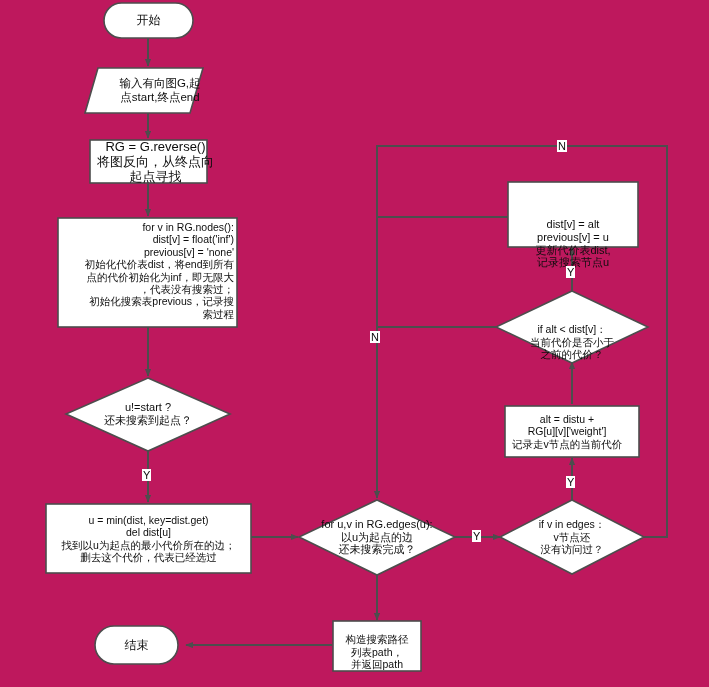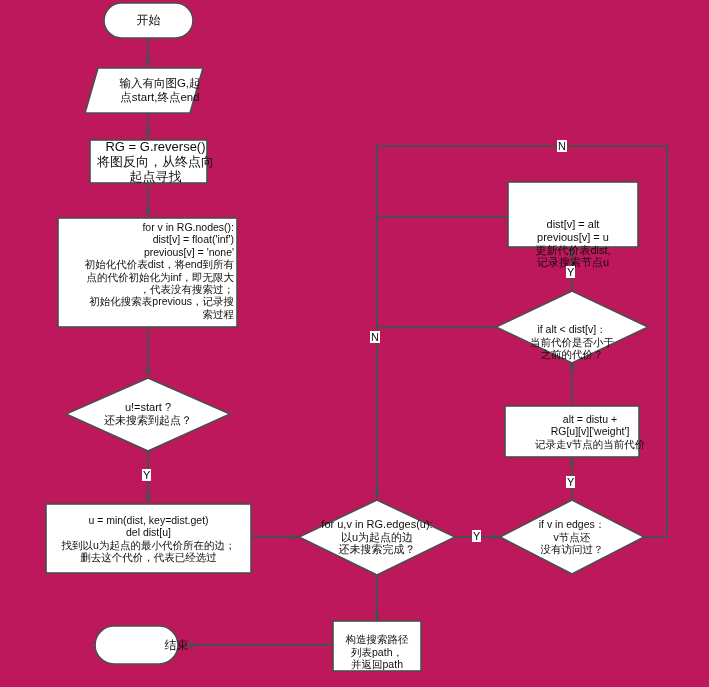--- a/index.html
+++ b/index.html
@@ -159,38 +159,38 @@
 删去这个代价，代表已经选过</div>
 
   <div class="node-text t-center" style="left:305px; top:511px; width:144px; height:52px; font-size:11px;">for u,v in RG.edges(u):
 以u为起点的边
 还未搜索完成？</div>
 
   <div class="node-text t-center" style="left:508px; top:512px; width:128px; height:50px; font-size:10.5px;">if v in edges：
 v节点还
 没有访问过？</div>
 
-  <div class="node-text t-center" style="left:523px; top:406px; width:134px; height:51px; font-size:10.5px;">alt = distu +
+  <div class="node-text t-center" style="left:500px; top:406px; width:134px; height:51px; font-size:10.5px;">alt = distu +
 RG[u][v]['weight']
 记录走v节点的当前代价</div>
 
   <div class="node-text t-center" style="left:504px; top:304px; width:136px; height:48px; font-size:10.5px;margin-top:14px;">if alt &lt; dist[v]：
 当前代价是否小于
 之前的代价？</div>
 
   <div class="node-text t-center" style="left:508px; top:182px; width:130px; height:75px; font-size:11px;margin-top:24px;">dist[v] = alt
 previous[v] = u
 更新代价表dist,
 记录搜索节点u</div>
 
   <div class="node-text t-center" style="left:333px; top:621px; width:88px; height:62px; font-size:10.5px;">构造搜索路径
 列表path，
 并返回path</div>
 
-  <div class="node-text t-center" style="left:95px; top:626px; width:83px; height:38px; font-size:12px;padding-left:40px;">结束</div>
+  <div class="node-text t-center" style="left:95px; top:626px; width:83px; height:38px; font-size:12px;">结束</div>
 
   <div class="edge-label" style="left:142px; top:469px;">Y</div>
 
   <div class="edge-label" style="left:472px; top:530px;">Y</div>
 
   <div class="edge-label" style="left:370px; top:331px;">N</div>
 
   <div class="edge-label" style="left:566px; top:476px;">Y</div>
 
   <div class="edge-label" style="left:566px; top:266px;">Y</div>

